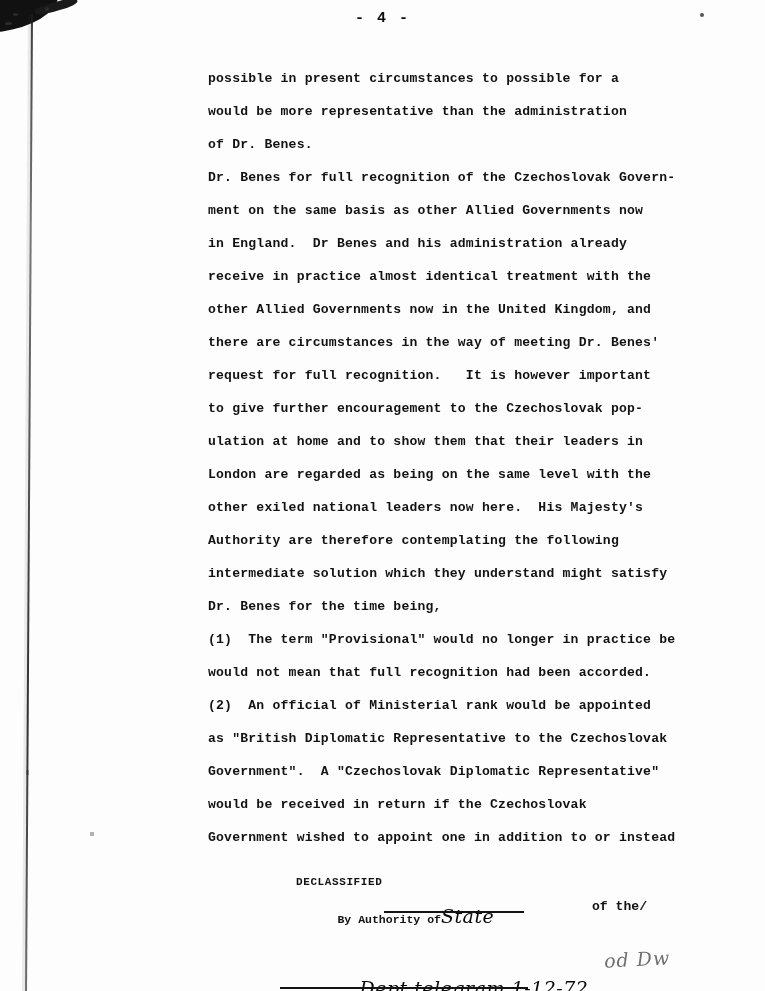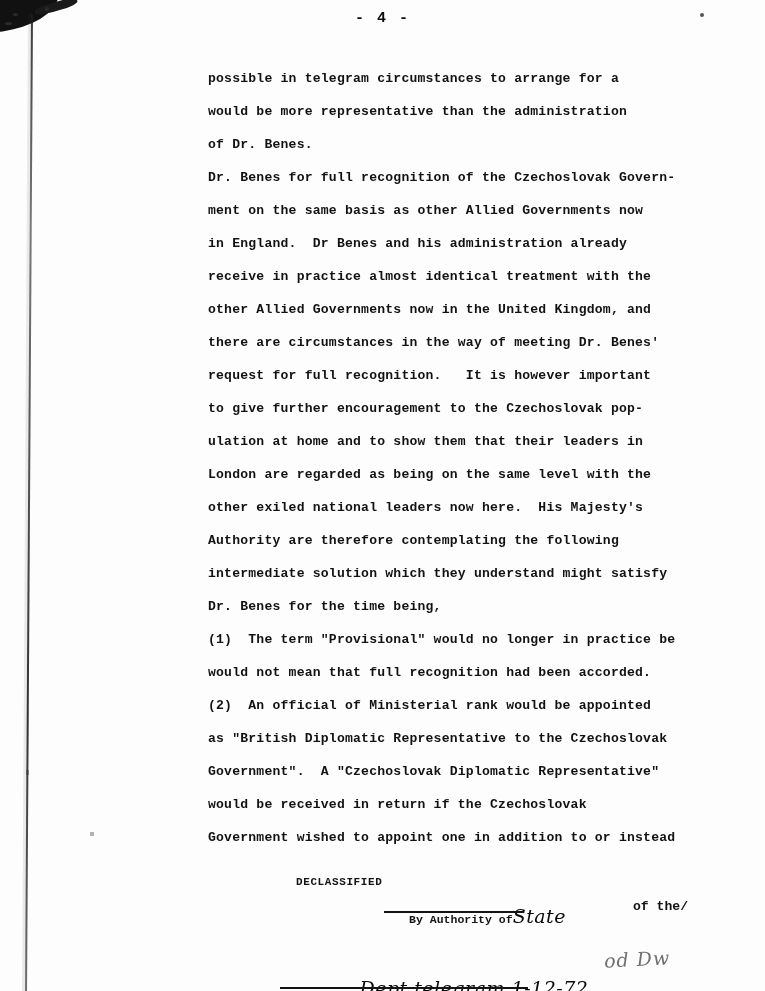--- a/index.html
+++ b/index.html
@@ -115,21 +115,20 @@
     font-weight: bold;
     letter-spacing: 0.6px;
     white-space: pre;
   }
   .stamp-row {
     position: relative;
     font-size: 11.5px;
     font-weight: bold;
     white-space: pre;
     margin-top: 4px;
-    text-align: right;
   }
   .hw {
     font-family: "DejaVu Serif", "Liberation Serif", serif;
     font-style: italic;
     font-weight: normal;
     font-size: 19px;
     letter-spacing: 0.5px;
     color: #0a0a0a;
   }
   .rule {
@@ -164,21 +163,21 @@
   <div class="speck" style="top:22px;left:5px;width:7px;height:3px;"></div>
   <div class="scan-line-soft"></div>
   <div class="scan-line"></div>
   <div class="tick" style="top:770px;left:26px;width:3px;height:5px;"></div>
   <div class="tick" style="top:832px;left:90px;width:4px;height:4px;"></div>
   <div class="speck" style="top:13px;left:700px;width:4px;height:4px;background:#555;"></div>
 
   <div class="page-number">- 4 -</div>
 
   <div id="body-text">
-    <div class="tline">possible in telegram circumstances to arrange for a</div>
+    <div class="tline">possible in present circumstances to possible for a</div>
     <div class="tline">would be more representative than the administration</div>
     <div class="tline">of Dr. Benes.</div>
     <div class="tline">Dr. Benes for full recognition of the Czechoslovak Govern-</div>
     <div class="tline">ment on the same basis as other Allied Governments now</div>
     <div class="tline">in England.  Dr Benes and his administration already</div>
     <div class="tline">receive in practice almost identical treatment with the</div>
     <div class="tline">other Allied Governments now in the United Kingdom, and</div>
     <div class="tline">there are circumstances in the way of meeting Dr. Benes'</div>
     <div class="tline">request for full recognition.   It is however important</div>
     <div class="tline">to give further encouragement to the Czechoslovak pop-</div>
@@ -190,21 +189,21 @@
     <div class="tline">Dr. Benes for the time being,</div>
     <div class="tline">(1)  The term "Provisional" would no longer in practice be</div>
     <div class="tline">would not mean that full recognition had been accorded.</div>
     <div class="tline">(2)  An official of Ministerial rank would be appointed</div>
     <div class="tline">as "British Diplomatic Representative to the Czechoslovak</div>
     <div class="tline">Government".  A "Czechoslovak Diplomatic Representative"</div>
     <div class="tline">would be received in return if the Czechoslovak</div>
     <div class="tline">Government wished to appoint one in addition to or instead</div>
   </div>
 
-  <div style="position:absolute;top:899px;left:592px;font-size:13.1px;font-weight:bold;color:#121212;white-space:pre;margin-left:41px;">of the/</div>
+  <div style="position:absolute;top:899px;left:592px;font-size:13.1px;font-weight:bold;color:#121212;white-space:pre;">of the/</div>
 
   <div id="stamp">
 
     <div class="stamp-title">DECLASSIFIED</div>
 
     <div class="stamp-row">
       <span>By Authority of</span><span class="hw">State</span>
       <div class="rule" style="left:88px;top:19px;width:140px;"></div>
     </div>
 

